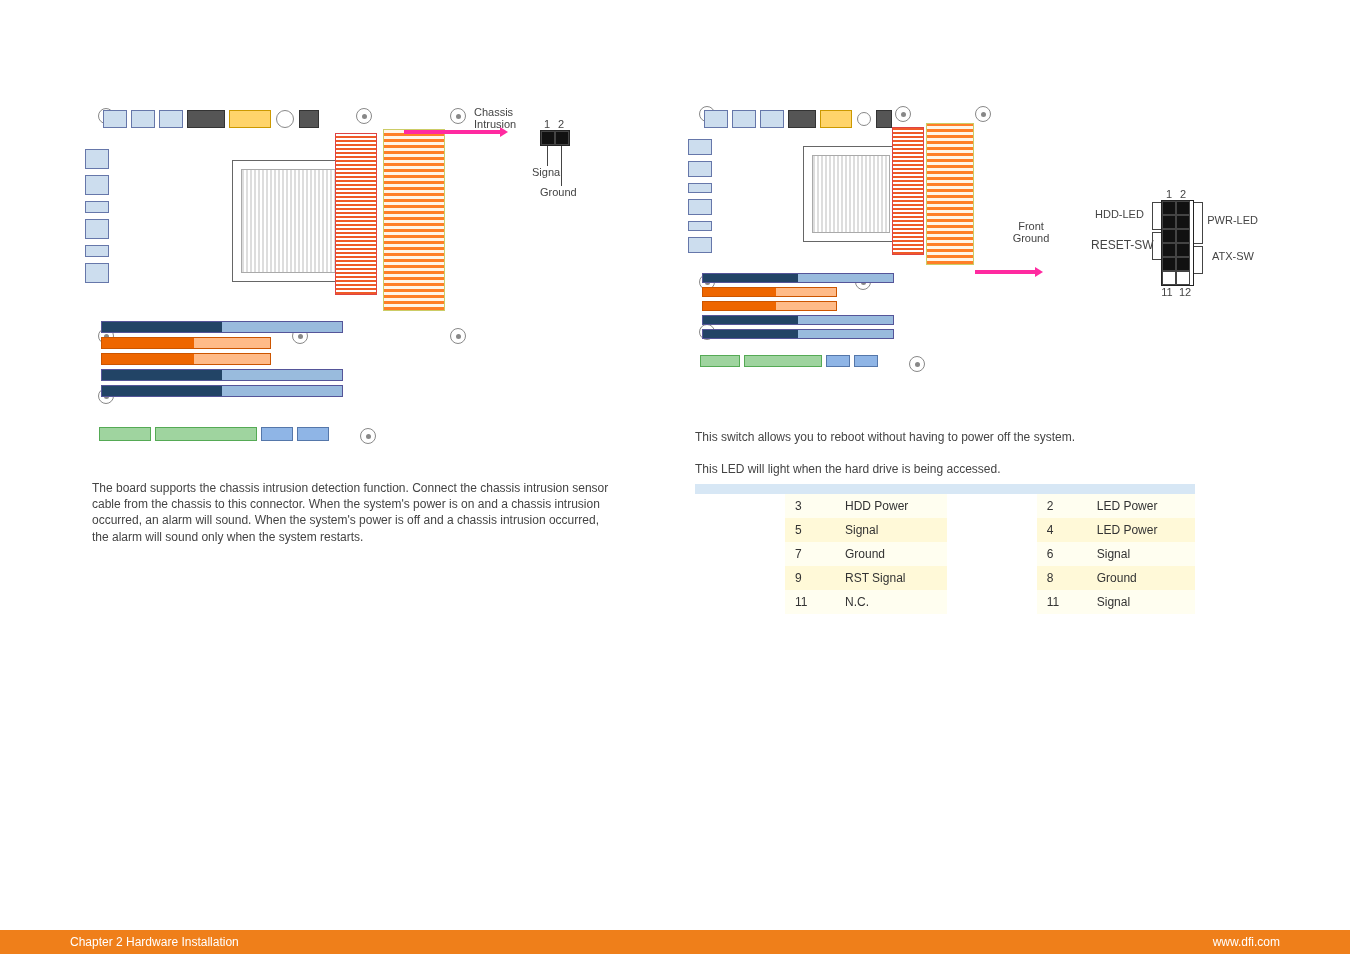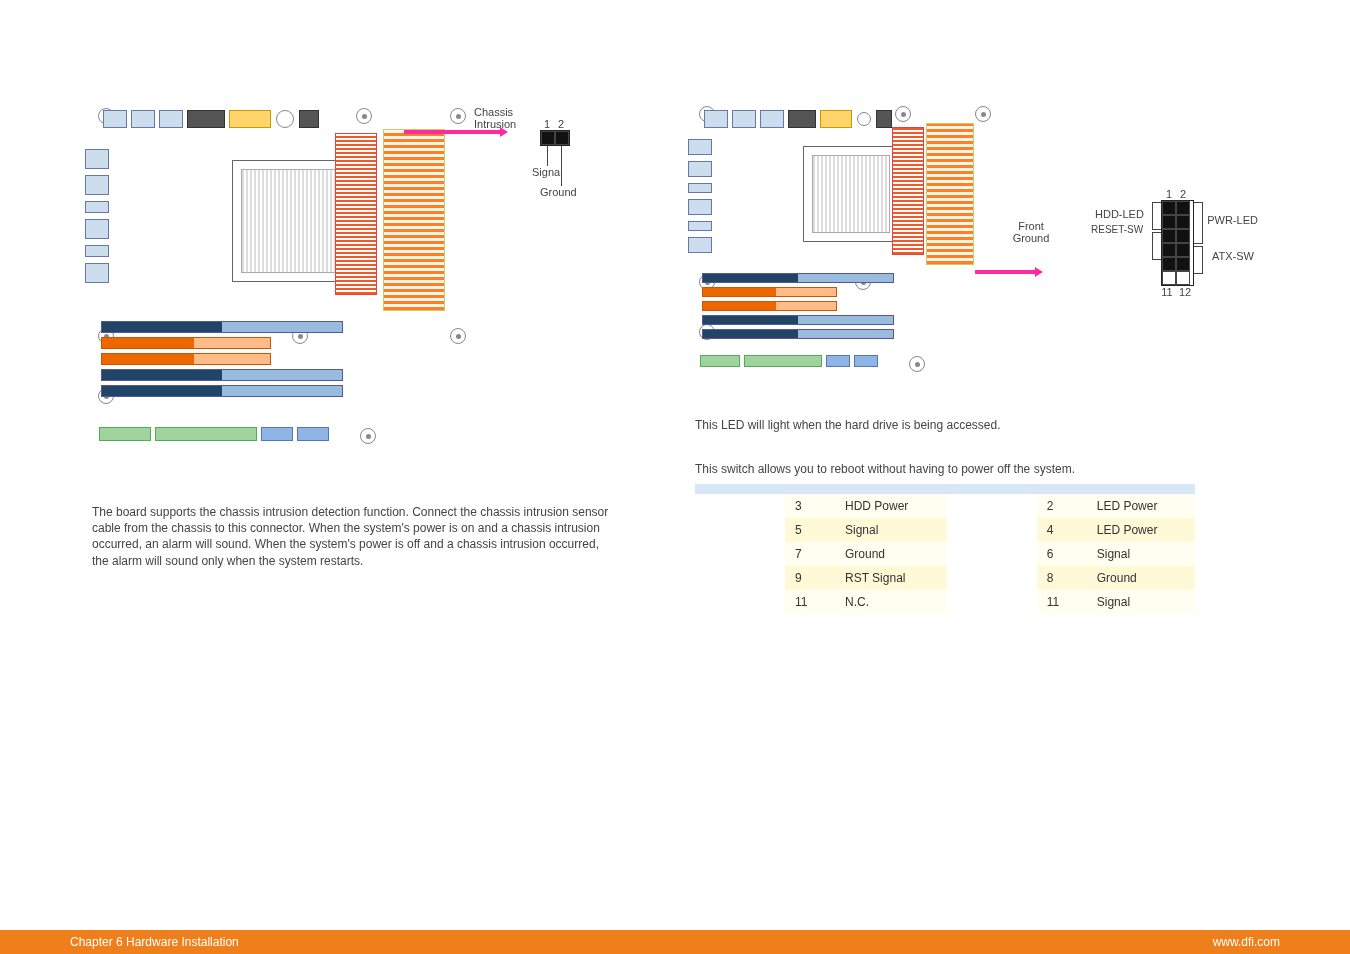--- a/index.html
+++ b/index.html
@@ -41,21 +41,21 @@
   .pin-num{font-size:11px;color:#444;display:flex;}
   .pin-num span{width:14px;text-align:center;}
   .line-down{width:1px;background:#444;margin:0 auto;}
 
   .fp-grid{display:grid;grid-template-columns:14px 14px;grid-auto-rows:14px;gap:0;border:1px solid #222;}
   .fp-grid .p{width:12px;height:12px;border:1px solid #444;background:#fff;}
   .fp-grid .p.f{background:#111;}
   .fp-bracket{position:absolute;border:1px solid #444;border-left:none;width:8px;}
   .fp-bracket.l{border-left:1px solid #444;border-right:none;}
 
-  .body-text{font-size:12px;color:#444;line-height:1.35;margin-top:24px;max-width:520px;}
+  .body-text{font-size:12px;color:#444;line-height:1.35;max-width:520px;}
   .subhead{font-size:12px;color:#444;margin-top:18px;}
 
   table.pins{border-collapse:collapse;width:500px;margin-top:8px;}
   table.pins th{background:#d7e7f5;font-weight:normal;color:#889;padding:5px 10px;text-align:left;font-size:11px;}
   table.pins td{padding:5px 10px;font-size:12px;}
   table.pins tr:nth-child(even) td{background:#fff9d8;}
   table.pins tr:nth-child(odd) td{background:#fffef0;}
   table.pins td.sec{background:#fff!important;color:#999;width:70px;}
 
   .footer{position:absolute;left:0;right:0;bottom:0;height:24px;background:#ef7f1a;color:#fff;display:flex;justify-content:space-between;align-items:center;padding:0 70px;font-size:12px;}
@@ -212,28 +212,28 @@
               <span style="width:18px">11</span>
               <span style="width:18px">12</span>
             </div>
 
           <div class="fp-bracket l" style="top:14px;left:-9px;height:26px"></div>
           <div class="fp-bracket l" style="top:44px;left:-9px;height:26px"></div>
           <div class="fp-bracket" style="top:14px;right:-9px;height:40px"></div>
           <div class="fp-bracket" style="top:58px;right:-9px;height:26px"></div>
 
           <div style="position:absolute;top:20px;left:-66px;font-size:11px;color:#444">HDD-LED</div>
-          <div style="position:absolute;top:36px;left:-70px;font-size:10px;color:#444">RESET-SW</div>
+          <div style="position:absolute;top:50px;left:-70px;font-size:12px;color:#444">RESET-SW</div>
           <div style="position:absolute;top:26px;right:-64px;font-size:11px;color:#444">PWR-LED</div>
           <div style="position:absolute;top:62px;right:-60px;font-size:11px;color:#444">ATX-SW</div>
         </div>
       </div>
 
+      <div class="subhead" style="margin-top:30px">This switch allows you to reboot without having to power off the system.</div>
       <div class="subhead">This LED will light when the hard drive is being accessed.</div>
-      <div class="subhead" style="margin-top:30px">This switch allows you to reboot without having to power off the system.</div>
 
       <table class="pins">
         <thead>
             <tr>
           <th style="width:70px"></th>
           <th style="width:30px"></th>
           <th></th>
           <th style="width:70px"></th>
           <th style="width:30px"></th>
           <th></th>
@@ -279,16 +279,16 @@
               <td class="sec"></td>
               <td>11</td>
               <td>Signal</td>
             </tr>
           </tbody>
       </table>
     </div>
   </div>
 
   <div class="footer">
-    <span>Chapter 6 Hardware Installation</span>
+    <span>Chapter 2 Hardware Installation</span>
     <span>www.dfi.com</span>
   </div>
 </div>
 
 </body></html>

